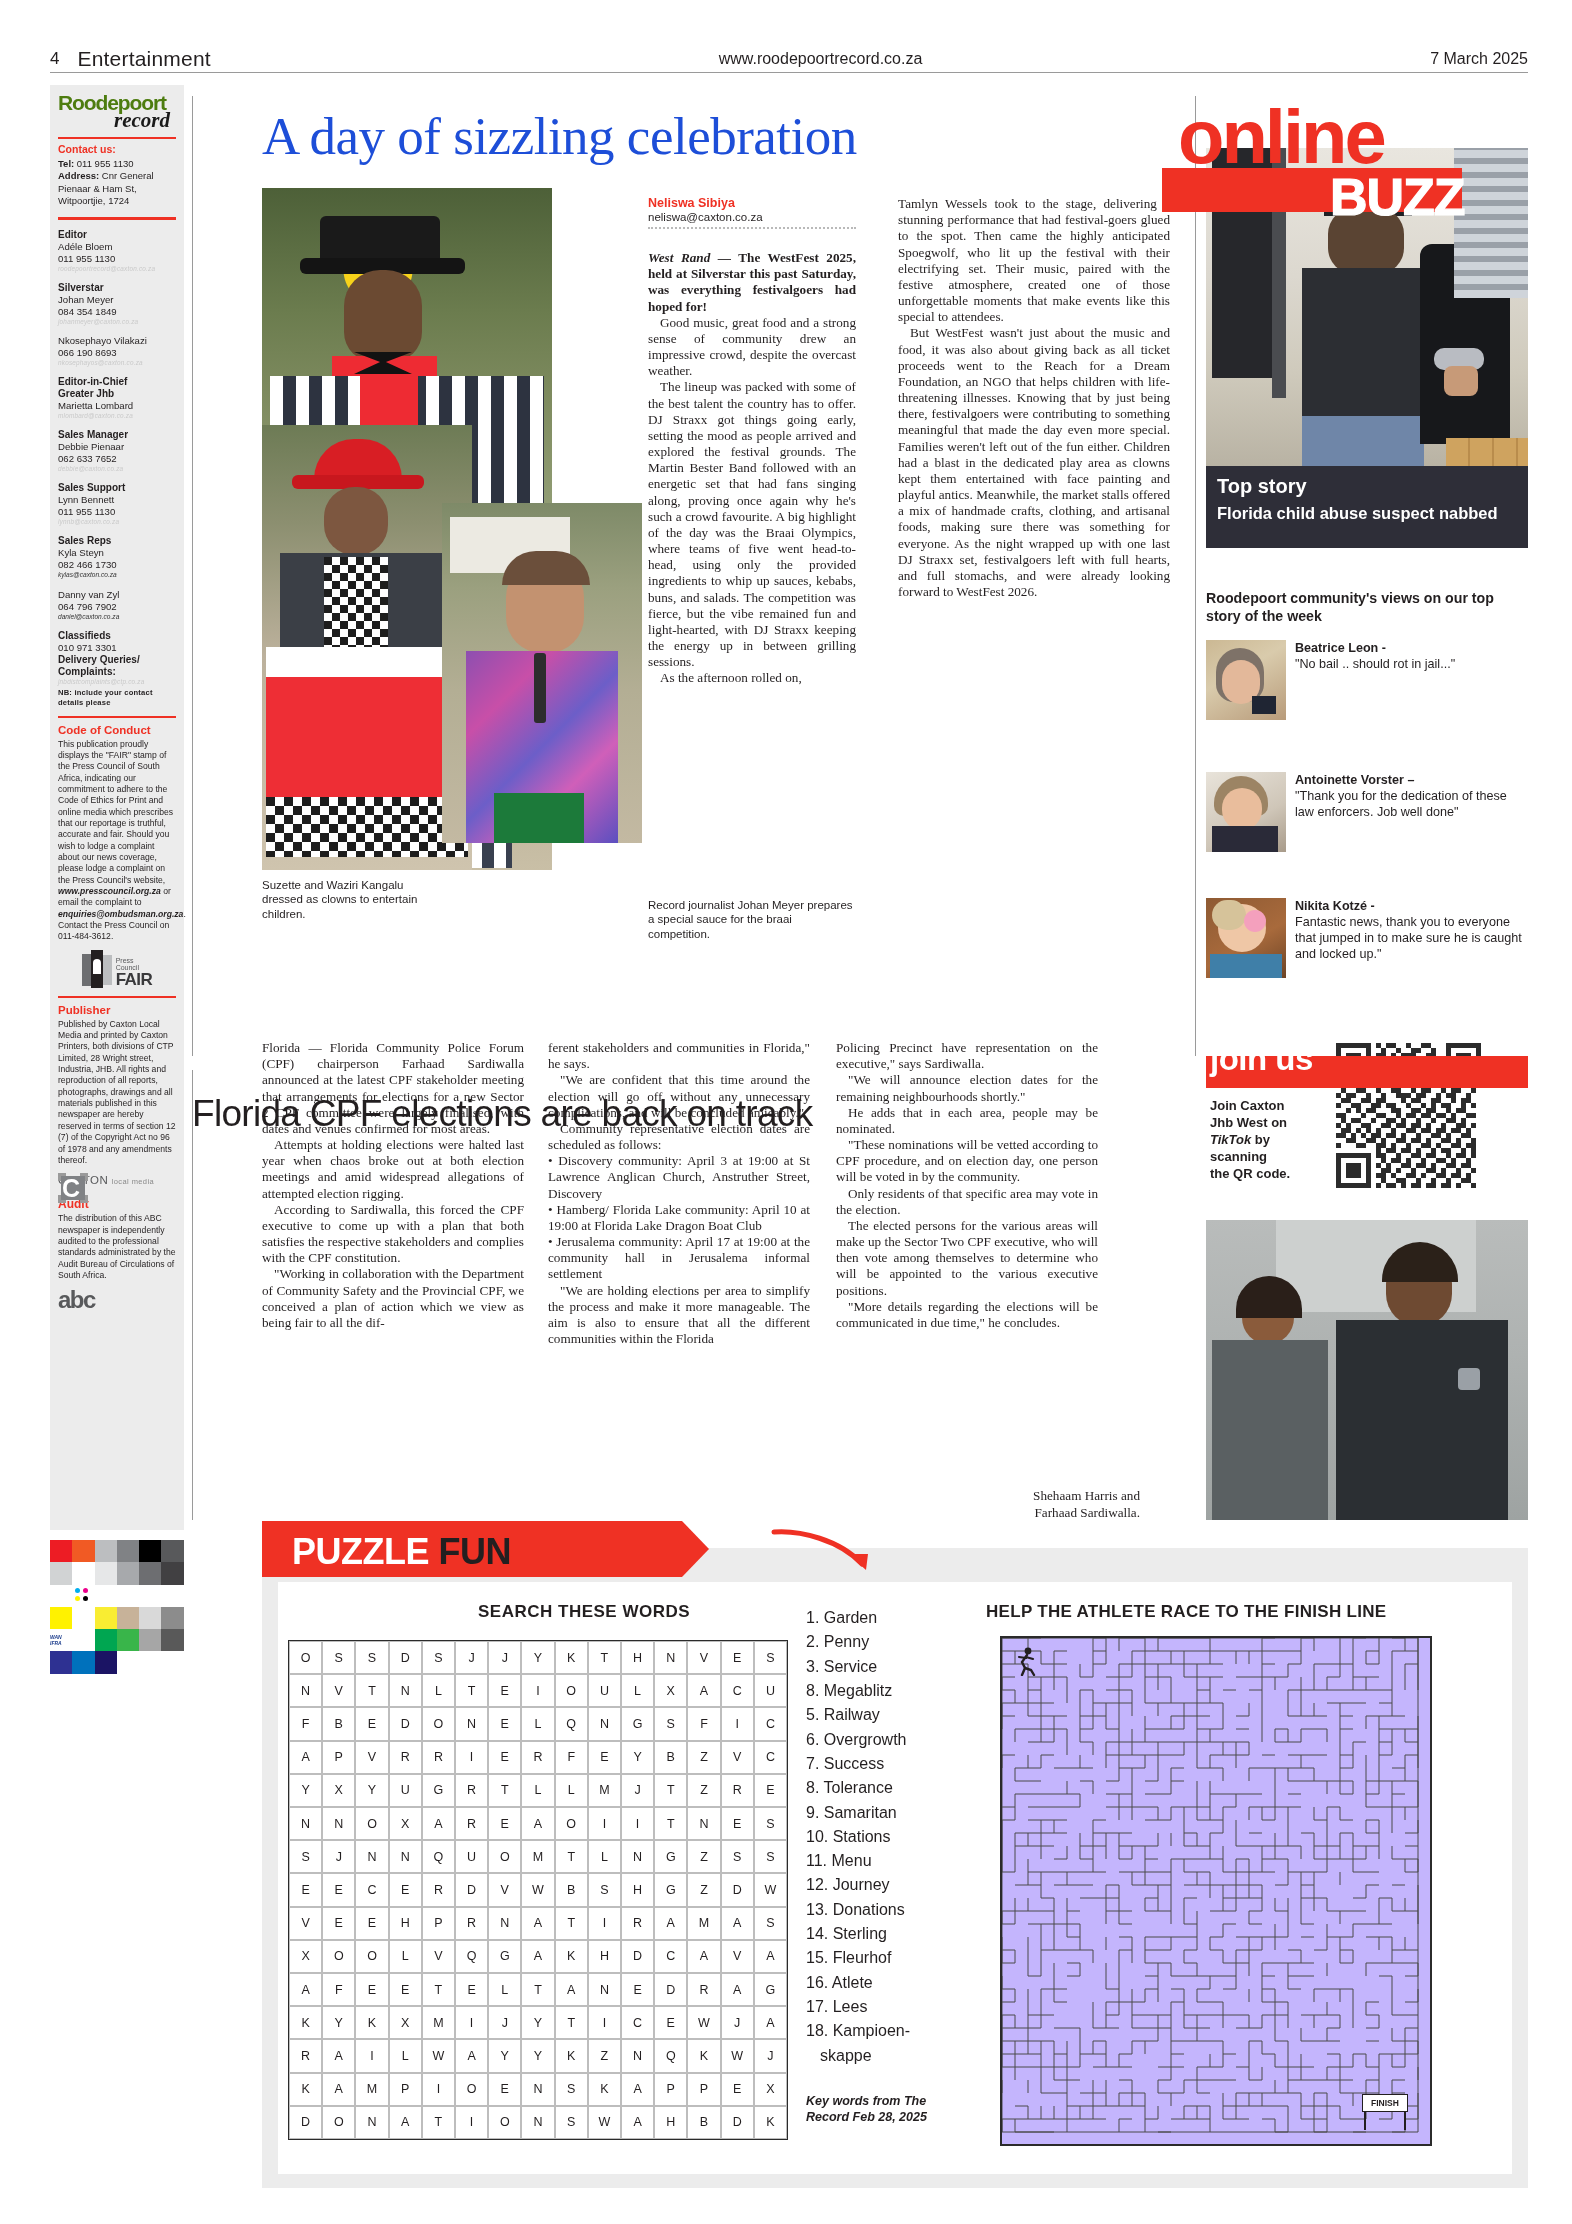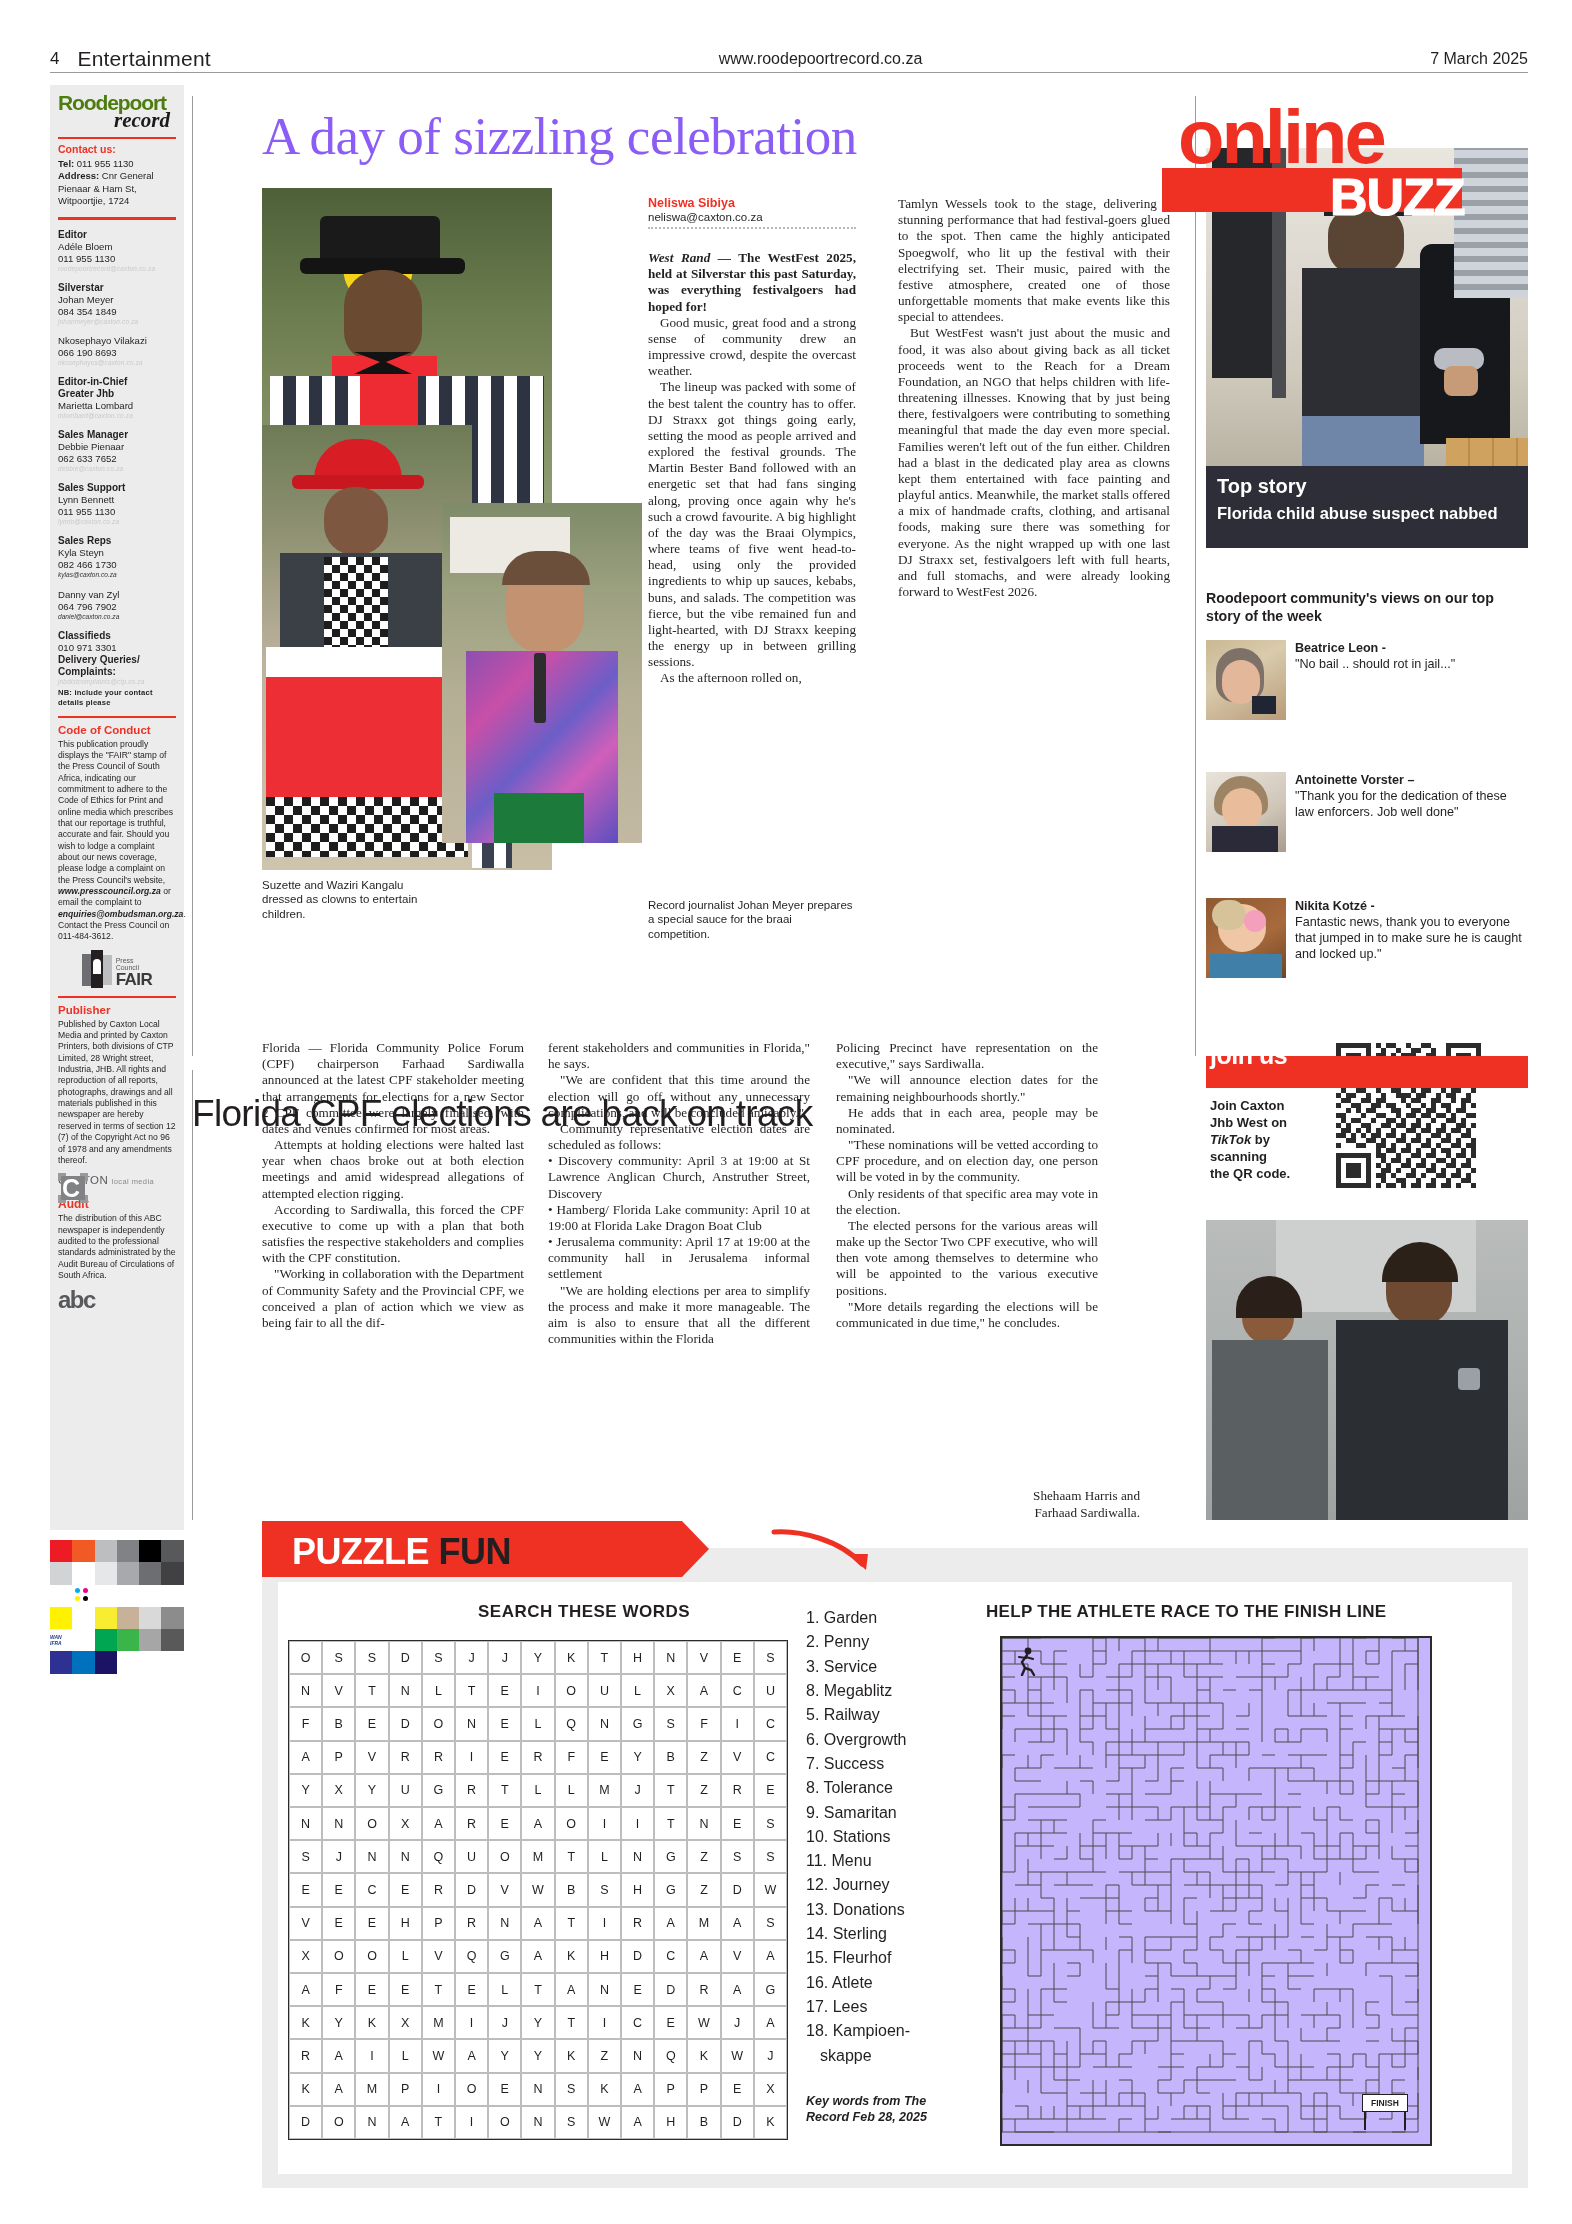--- a/index.html
+++ b/index.html
@@ -78,21 +78,21 @@
 
   
   .colour-bars { position: absolute; left: 50px; top: 1540px; width: 134px; }
   .cb-row { display: flex; }
   .cb-row i { display: block; width: 22.3px; height: 22.3px; }
 
   
   .main-headline {
     position: absolute; left: 262px; top: 110px; width: 790px;
     font-family: "Liberation Serif", serif;
-    font-size: 53px; font-weight: normal; color: #8b5cf6; line-height: 1;
+    font-size: 53px; font-weight: normal; color: #1d4ed8; line-height: 1;
     letter-spacing: -.5px;
   }
   .col-rule-v { position: absolute; background: #9a9a9a; width: 1px; }
 
   
   .photo { position: absolute; overflow: hidden; }
   .ph-caption {
     position: absolute; font-size: 11.5px; line-height: 1.25; color: #231f20;
   }
 
@@ -142,21 +142,21 @@
   .views-head {
     position: absolute; font-size: 14.2px; font-weight: bold; line-height: 1.25; color: #231f20;
   }
   .comment-row { position: absolute; display: flex; gap: 9px; }
   .comment-avatar { width: 80px; height: 80px; flex: none; overflow: hidden; }
   .comment-body { font-size: 12.6px; line-height: 1.28; color: #231f20; }
   .comment-name { font-weight: bold; }
 
   .joinus-word {
     position: absolute; font-family: "Liberation Sans", sans-serif;
-    font-weight: bold; font-size: 25px; color: #ffffff; line-height: .9;
+    font-weight: bold; font-size: 33px; color: #ffffff; line-height: .9;
     letter-spacing: -.5px; z-index: 6;
   }
   .joinus-bar { position: absolute; background: #ef3124; z-index: 5; }
   .joinus-text { position: absolute; font-size: 13px; font-weight: bold; line-height: 1.3; }
   .joinus-text i { font-style: italic; }
   .qr { position: absolute; }
 
   
   .puzzle-wrap {
     position: absolute; left: 262px; top: 1548px; width: 1266px; height: 640px;

